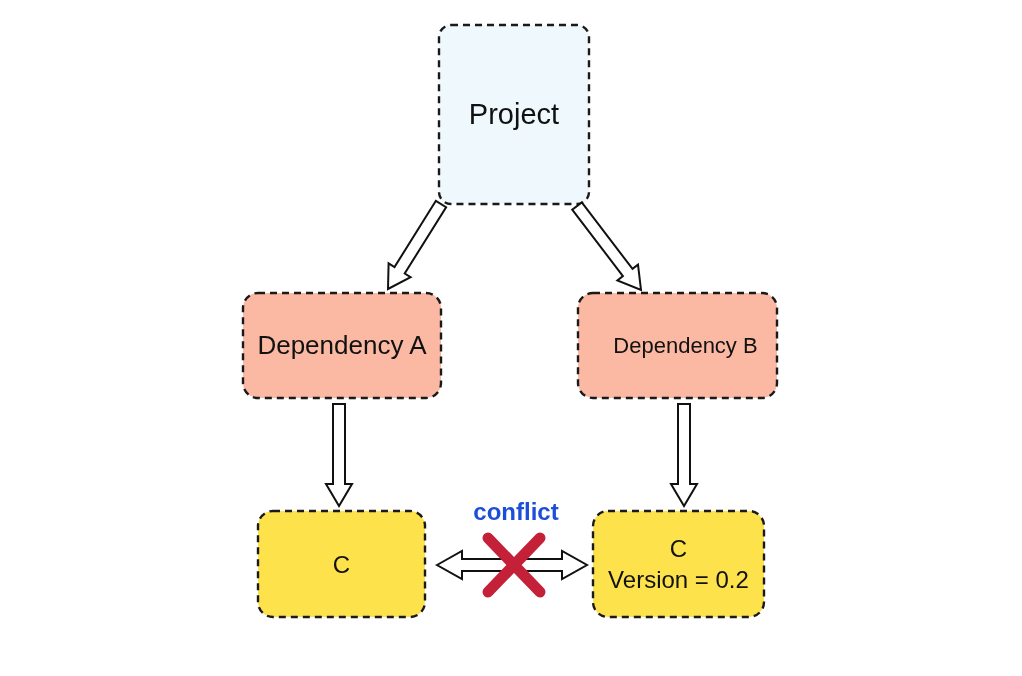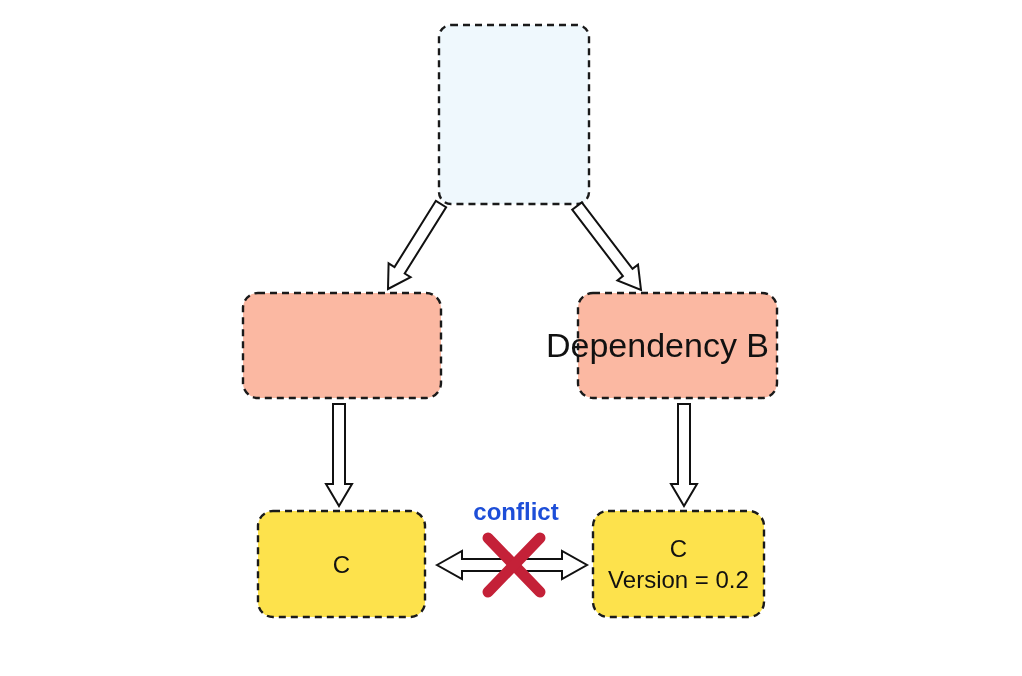--- a/index.html
+++ b/index.html
@@ -27,21 +27,21 @@
     display: flex;
     align-items: center;
     justify-content: center;
     text-align: center;
     color: #111111;
     white-space: nowrap;
     pointer-events: none;
   }
   .label-project  { left: 438px; top: 24px;  width: 152px; height: 181px; font-size: 29px; }
   .label-dep-a    { left: 242px; top: 292px; width: 200px; height: 107px; font-size: 26px; }
-  .label-dep-b    { left: 557px; top: 292px; width: 201px; height: 107px; font-size: 34px; }
+  .label-dep-b    { left: 585px; top: 292px; width: 201px; height: 107px; font-size: 22px; }
   .label-c        { flex-direction: column; font-size: 24px; line-height: 31px; }
   .label-c1       { left: 257px; top: 510px; width: 169px; height: 108px; }
   .label-c2       { left: 592px; top: 510px; width: 173px; height: 108px; }
   .label-conflict {
     left: 436px; top: 498px; width: 160px; height: 28px;
     font-size: 24px; font-weight: bold; color: #1d4ed8;
   }
   .node-shape {
     stroke: #1a1a1a;
     stroke-width: 2.4;
@@ -76,21 +76,23 @@
     <polygon class="block-arrow" points="572.2,209.6 622.9,276.1 617.4,280.4 641,290 638.0,264.6 632.5,268.9 581.8,202.4"></polygon>
     <polygon class="block-arrow" points="333,404 333,484 326,484 339,506 352,484 345,484 345,404"></polygon>
     <polygon class="block-arrow" points="678,404 678,484 671,484 684,506 697,484 690,484 690,404"></polygon>
 
     <polygon class="block-arrow" points="437,565 462,551 462,559 562,559 562,551 587,565 562,579 562,571 462,571 462,579"></polygon>
 
     <line class="cross-line" x1="488" y1="538" x2="540" y2="592" stroke="#c42138"></line>
     <line class="cross-line" x1="540" y1="538" x2="488" y2="592" stroke="#c42138"></line>
   </svg>
 
+  <div class="label label-project">Project</div>
 
+  <div class="label label-dep-a">Dependency A</div>
 
   <div class="label label-dep-b">Dependency B</div>
 
   <div class="label label-c label-c1">
     <span>C</span>
   </div>
 
   <div class="label label-c label-c2">
     <span>C</span>
     <span>Version = 0.2</span>

